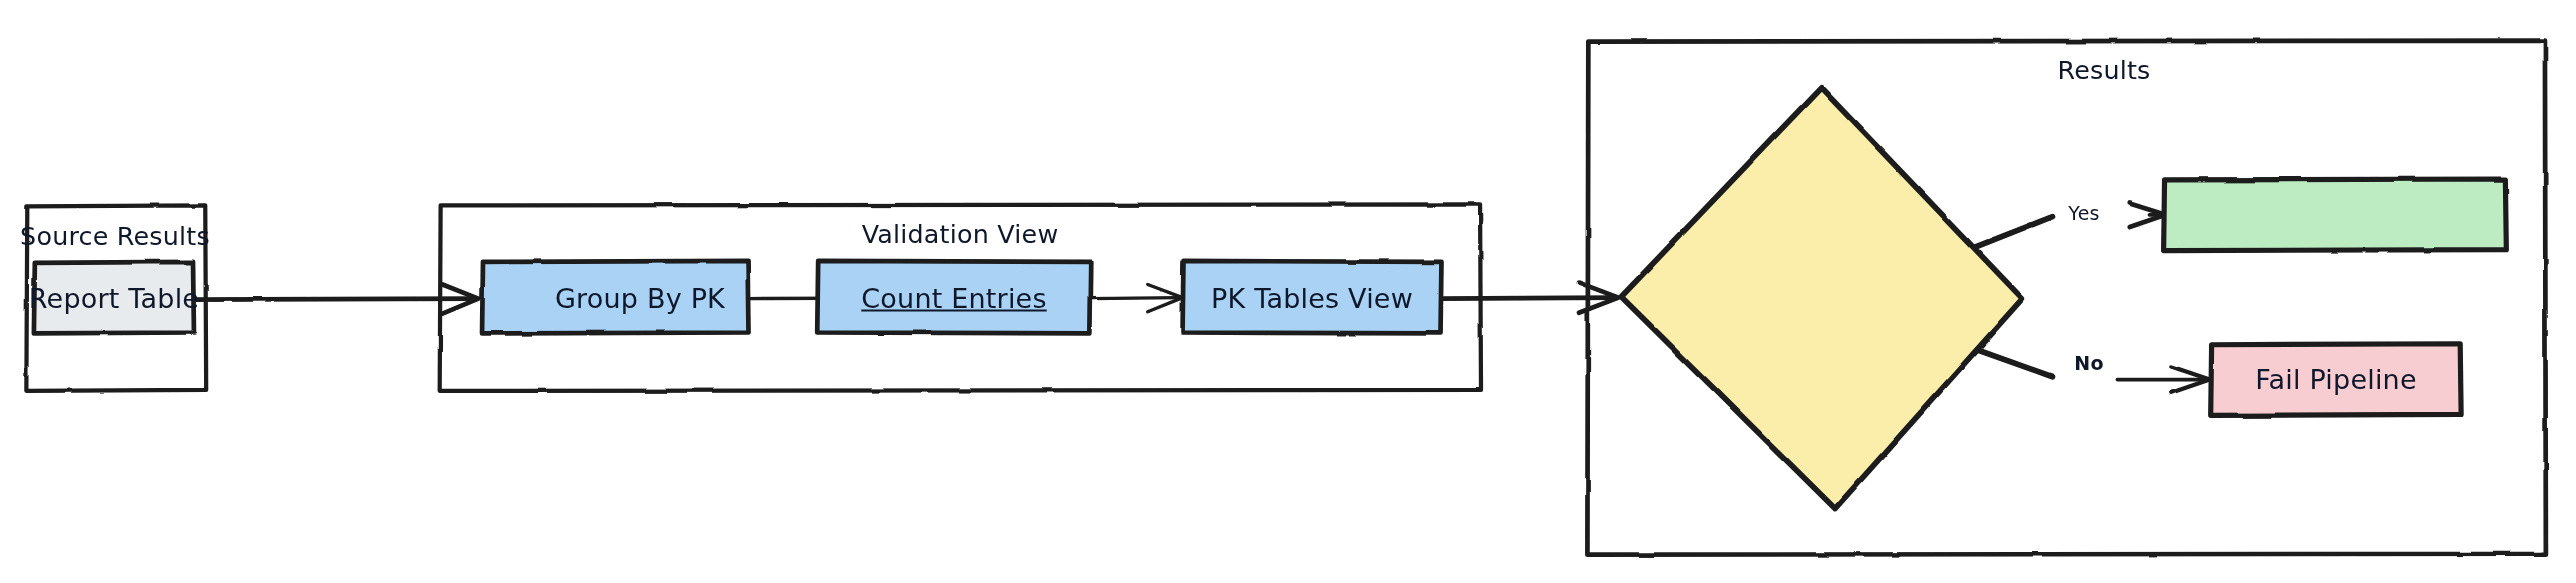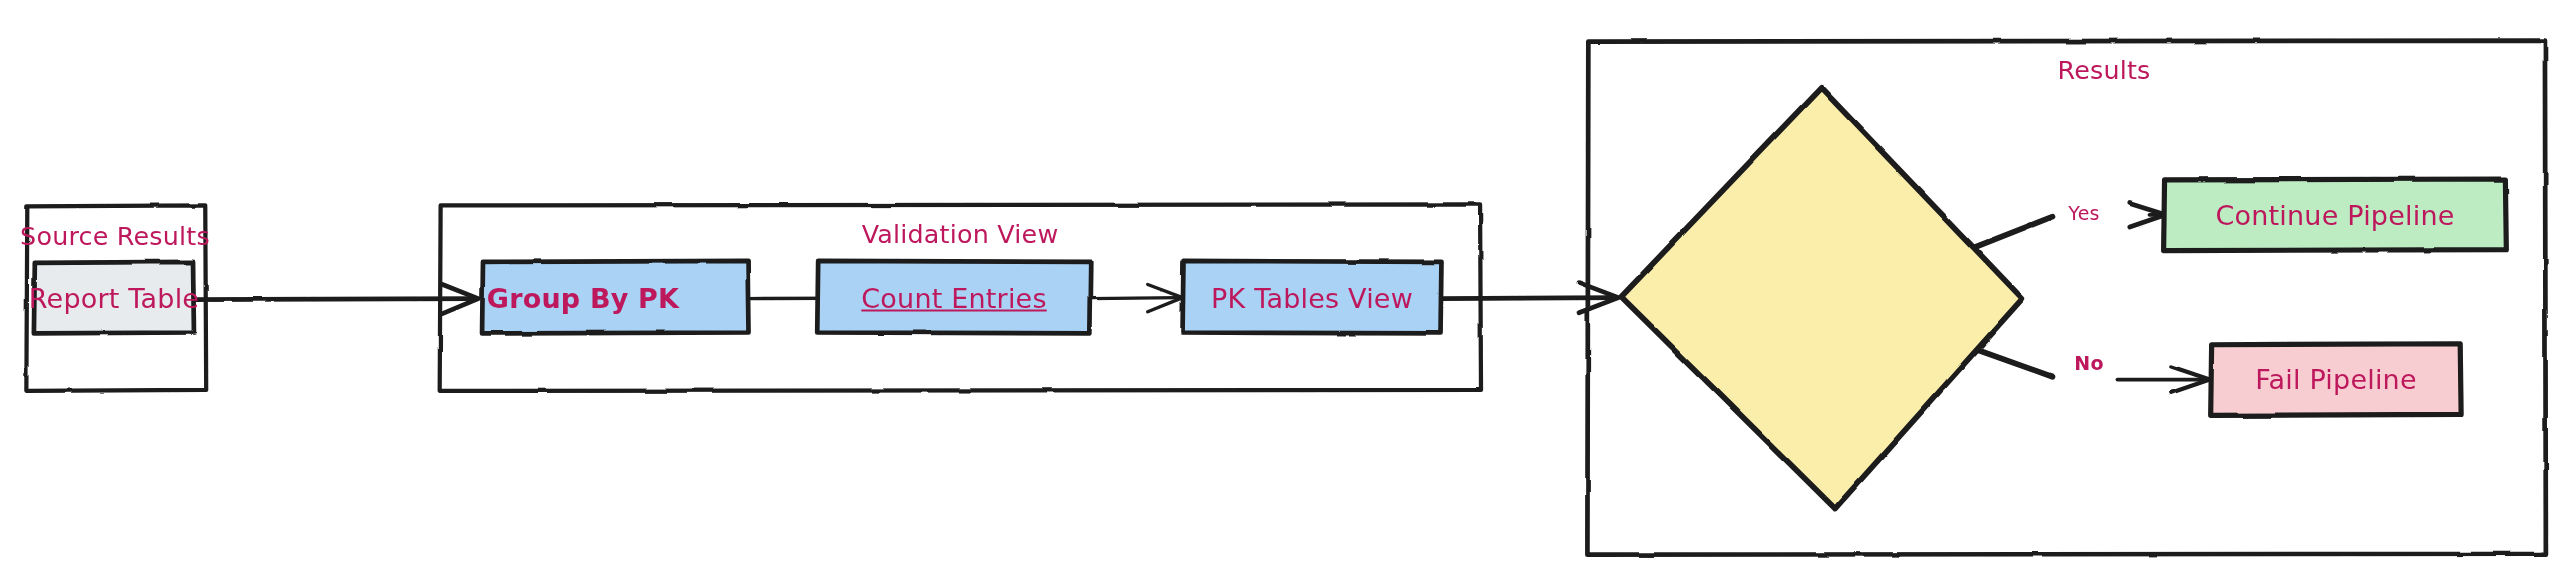--- a/index.html
+++ b/index.html
@@ -21,21 +21,21 @@
   #sketch {
     position: absolute;
     left: 0;
     top: 0;
     width: 2576px;
     height: 584px;
   }
   .lbl {
     position: absolute;
     font-family: "DejaVu Sans", sans-serif;
-    color: #be185d;
+    color: #0f172a;
     white-space: nowrap;
     letter-spacing: 0.2px;
     line-height: 1;
     user-select: none;
   }
   .lbl.center {
     transform: translate(-50%, -50%);
     text-align: center;
   }
   .group-title {
@@ -124,28 +124,27 @@
   </svg>
 
   <div class="lbl group-title center" style="left:115px; top:237px;">Source Results</div>
 
   <div class="lbl group-title center" style="left:960px; top:235px;text-align:right;">Validation View</div>
 
   <div class="lbl group-title center" style="left:2104px; top:71px;">Results</div>
 
   <div class="lbl node-label center" style="left:114px; top:298px;">Report Table</div>
 
-  <div class="lbl node-label center" style="left:583px; top:298px;font-weight:bold;">Group By PK</div>
+  <div class="lbl node-label center" style="left:640px; top:298px;">Group By PK</div>
 
   <div class="lbl node-label center" style="left:954px; top:298px;text-decoration:underline;">Count Entries</div>
 
   <div class="lbl node-label center" style="left:1312px; top:298px;">PK Tables View</div>
 
 
-  <div class="lbl node-label center" style="left:2335px; top:215px;">Continue Pipeline</div>
 
   <div class="lbl node-label center" style="left:2336px; top:379px;">Fail Pipeline</div>
 
   <div class="lbl edge-label center" style="left:2084px; top:213px;">Yes</div>
 
   <div class="lbl edge-label center" style="left:2089px; top:363px;font-weight:bold;">No</div>
 
   <div class="hit" style="left:34px; top:262px; width:160px; height:72px;"></div>
   <div class="hit" style="left:482px; top:261px; width:266px; height:72px;"></div>
   <div class="hit" style="left:817px; top:261px; width:273px; height:72px;"></div>

